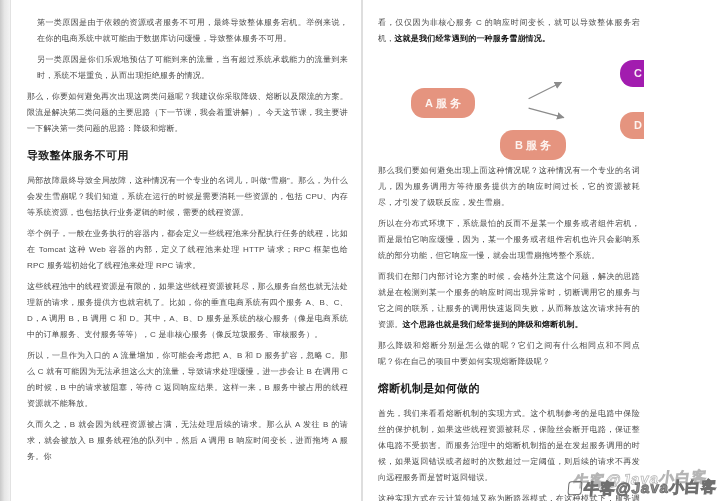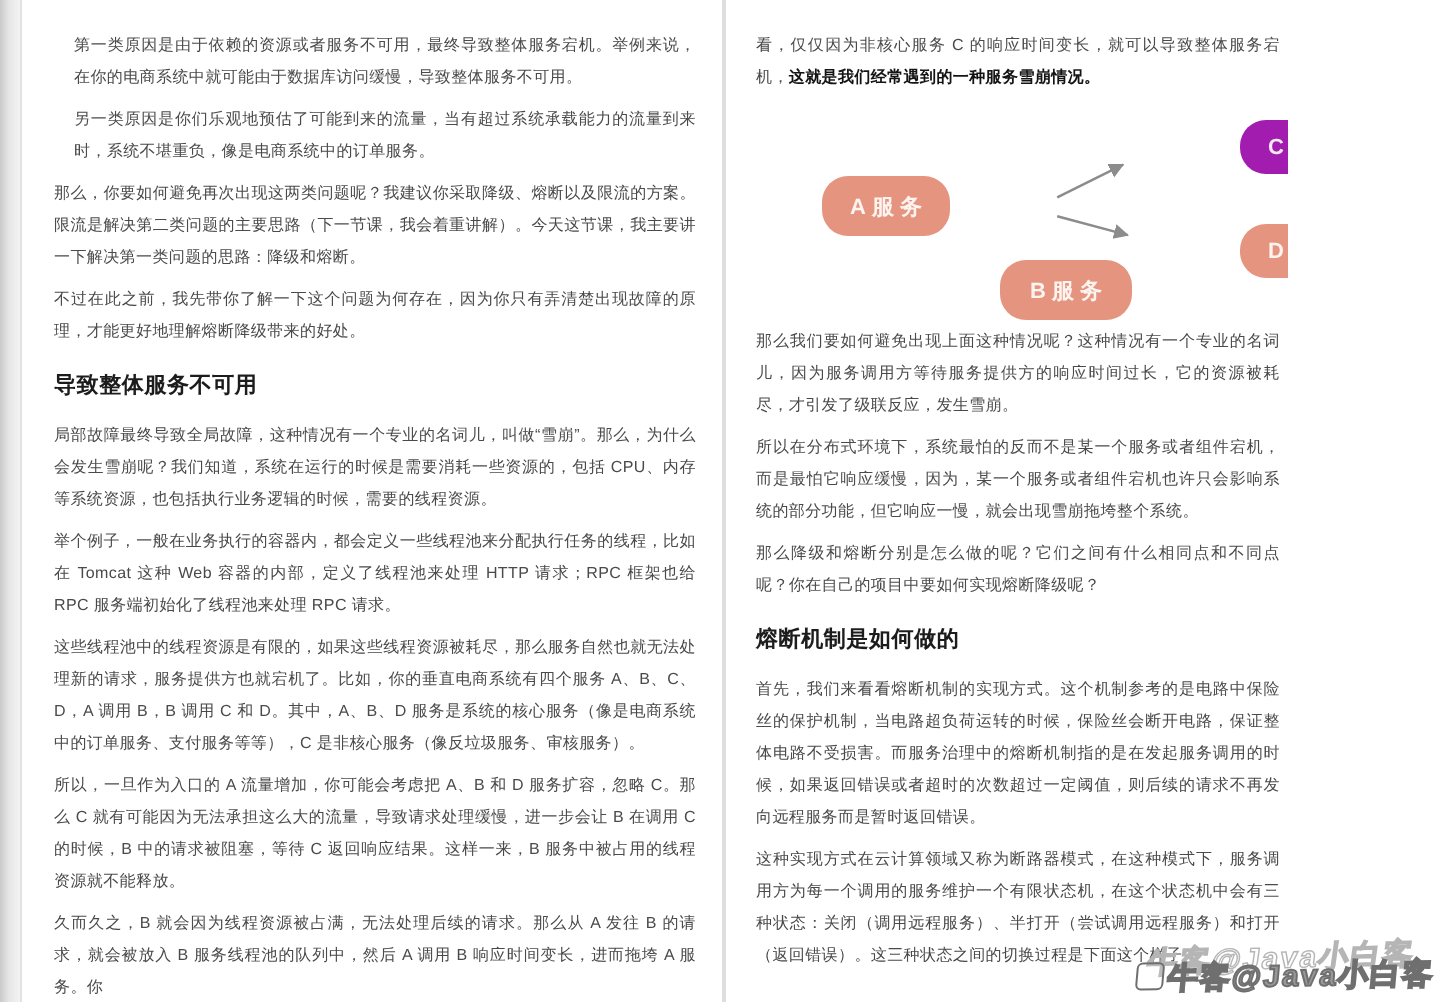--- a/index.html
+++ b/index.html
@@ -58,23 +58,22 @@
   }
 </style>
 </head>
 <body>
 
 <div class="spread">
   <div class="edge-strip"></div>
   <div class="page left">
     <div>
         <div class="p indent"><span>第一类原因是由于依赖的资源或者服务不可用，最终导致整体服务宕机。举例来说，在你的电商系统中就可能由于数据库访问缓慢，导致整体服务不可用。</span></div>
-        <div class="p indent"><span>另一类原因是你们乐观地预估了可能到来的流量，当有超过系统承载能力的流量到来时，系统不堪重负，像是电商系统中的订单服务。</span></div>
+        <div class="p indent"><span>另一类原因是你们乐观地预估了可能到来的流量，当有超过系统承载能力的流量到来时，系统不堪重负，从而出现拒绝服务的情况。</span></div>
         <div class="p"><span>那么，你要如何避免再次出现这两类问题呢？我建议你采取降级、熔断以及限流的方案。限流是解决第二类问题的主要思路（下一节课，我会着重讲解）。今天这节课，我主要讲一下解决第一类问题的思路：降级和熔断。</span></div>
-        <div class="p"><span>不过在此之前，我先带你了解一下这个问题为何存在，因为你只有弄清楚出现故障的原理，才能更好地理解熔断降级带来的好处。</span></div>
         <div class="h2"><span>导致整体服务不可用</span></div>
         <div class="p"><span>局部故障最终导致全局故障，这种情况有一个专业的名词儿，叫做“雪崩”。那么，为什么会发生雪崩呢？我们知道，系统在运行的时候是需要消耗一些资源的，包括 CPU、内存等系统资源，也包括执行业务逻辑的时候，需要的线程资源。</span></div>
         <div class="p"><span>举个例子，一般在业务执行的容器内，都会定义一些线程池来分配执行任务的线程，比如在 Tomcat 这种 Web 容器的内部，定义了线程池来处理 HTTP 请求；RPC 框架也给 RPC 服务端初始化了线程池来处理 RPC 请求。</span></div>
         <div class="p"><span>这些线程池中的线程资源是有限的，如果这些线程资源被耗尽，那么服务自然也就无法处理新的请求，服务提供方也就宕机了。比如，你的垂直电商系统有四个服务 A、B、C、D，A 调用 B，B 调用 C 和 D。其中，A、B、D 服务是系统的核心服务（像是电商系统中的订单服务、支付服务等等），C 是非核心服务（像反垃圾服务、审核服务）。</span></div>
         <div class="p"><span>所以，一旦作为入口的 A 流量增加，你可能会考虑把 A、B 和 D 服务扩容，忽略 C。那么 C 就有可能因为无法承担这么大的流量，导致请求处理缓慢，进一步会让 B 在调用 C 的时候，B 中的请求被阻塞，等待 C 返回响应结果。这样一来，B 服务中被占用的线程资源就不能释放。</span></div>
         <div class="p"><span>久而久之，B 就会因为线程资源被占满，无法处理后续的请求。那么从 A 发往 B 的请求，就会被放入 B 服务线程池的队列中，然后 A 调用 B 响应时间变长，进而拖垮 A 服务。你</span></div>
       </div>
   </div>
   <div class="gutter"></div>
   <div class="page right">
@@ -91,23 +90,24 @@
             <line x1="192" y1="42" x2="234" y2="21" stroke="#8c8c8c" stroke-width="1.6" marker-end="url(#ah)"></line>
             <line x1="192" y1="54" x2="237" y2="66" stroke="#8c8c8c" stroke-width="1.6" marker-end="url(#ah)"></line>
           </svg>
           <div class="node" style="left: 33px; top: 33px; width: 64px; height: 30px; background: rgb(229, 148, 127);">A服务</div>
           <div class="node" style="left: 122px; top: 33px; width: 66px; height: 30px; background: rgb(229, 148, 127); margin-top: 42px;">B服务</div>
           <div class="node" style="left: 242px; top: 5px; width: 64px; height: 27px; background: #a21caf;">C服务</div>
           <div class="node" style="left: 242px; top: 57px; width: 64px; height: 27px; background: rgb(229, 148, 127);">D服务</div>
         </div>
         <div class="p"><span>那么我们要如何避免出现上面这种情况呢？这种情况有一个专业的名词儿，因为服务调用方等待服务提供方的响应时间过长，它的资源被耗尽，才引发了级联反应，发生雪崩。</span></div>
         <div class="p"><span>所以在分布式环境下，系统最怕的反而不是某一个服务或者组件宕机，而是最怕它响应缓慢，因为，某一个服务或者组件宕机也许只会影响系统的部分功能，但它响应一慢，就会出现雪崩拖垮整个系统。</span></div>
+        <div class="p"><span>而我们在部门内部讨论方案的时候，会格外注意这个问题，解决的思路就是在检测到某一个服务的响应时间出现异常时，切断调用它的服务与它之间的联系，让服务的调用快速返回失败，从而释放这次请求持有的资源。</span><b>这个思路也就是我们经常提到的降级和熔断机制。</b></div>
         <div class="p"><span>那么降级和熔断分别是怎么做的呢？它们之间有什么相同点和不同点呢？你在自己的项目中要如何实现熔断降级呢？</span></div>
         <div class="h2"><span>熔断机制是如何做的</span></div>
-        <div class="p"><span>首先，我们来看看熔断机制的实现方式。这个机制参考的是电路中保险丝的保护机制，当电路超负荷运转的时候，保险丝会断开电路，保证整体电路不受损害。而服务治理中的熔断机制指的是在发起服务调用的时候，如果返回错误或者超时的次数超过一定阈值，则后续的请求不再发向远程服务而是暂时返回错误。</span></div>
+        <div class="p"><span>首先，我们来看看熔断机制的实现方式。这个机制参考的是电路中保险丝的保护机制，如果这些线程资源被耗尽，保险丝会断开电路，保证整体电路不受损害。而服务治理中的熔断机制指的是在发起服务调用的时候，如果返回错误或者超时的次数超过一定阈值，则后续的请求不再发向远程服务而是暂时返回错误。</span></div>
         <div class="p"><span>这种实现方式在云计算领域又称为断路器模式，在这种模式下，服务调用方为每一个调用的服务维护一个有限状态机，在这个状态机中会有三种状态：关闭（调用远程服务）、半打开（尝试调用远程服务）和打开（返回错误）。这三种状态之间的切换过程是下面这个样子</span></div>
       </div>
   </div>
 </div>
 
 <div class="watermark-wrap">
   <div class="watermark echo">牛客@Java小白客</div>
   <div class="watermark"><span class="wm-logo"></span><span>牛客@Java小白客</span></div>
 </div>
 

